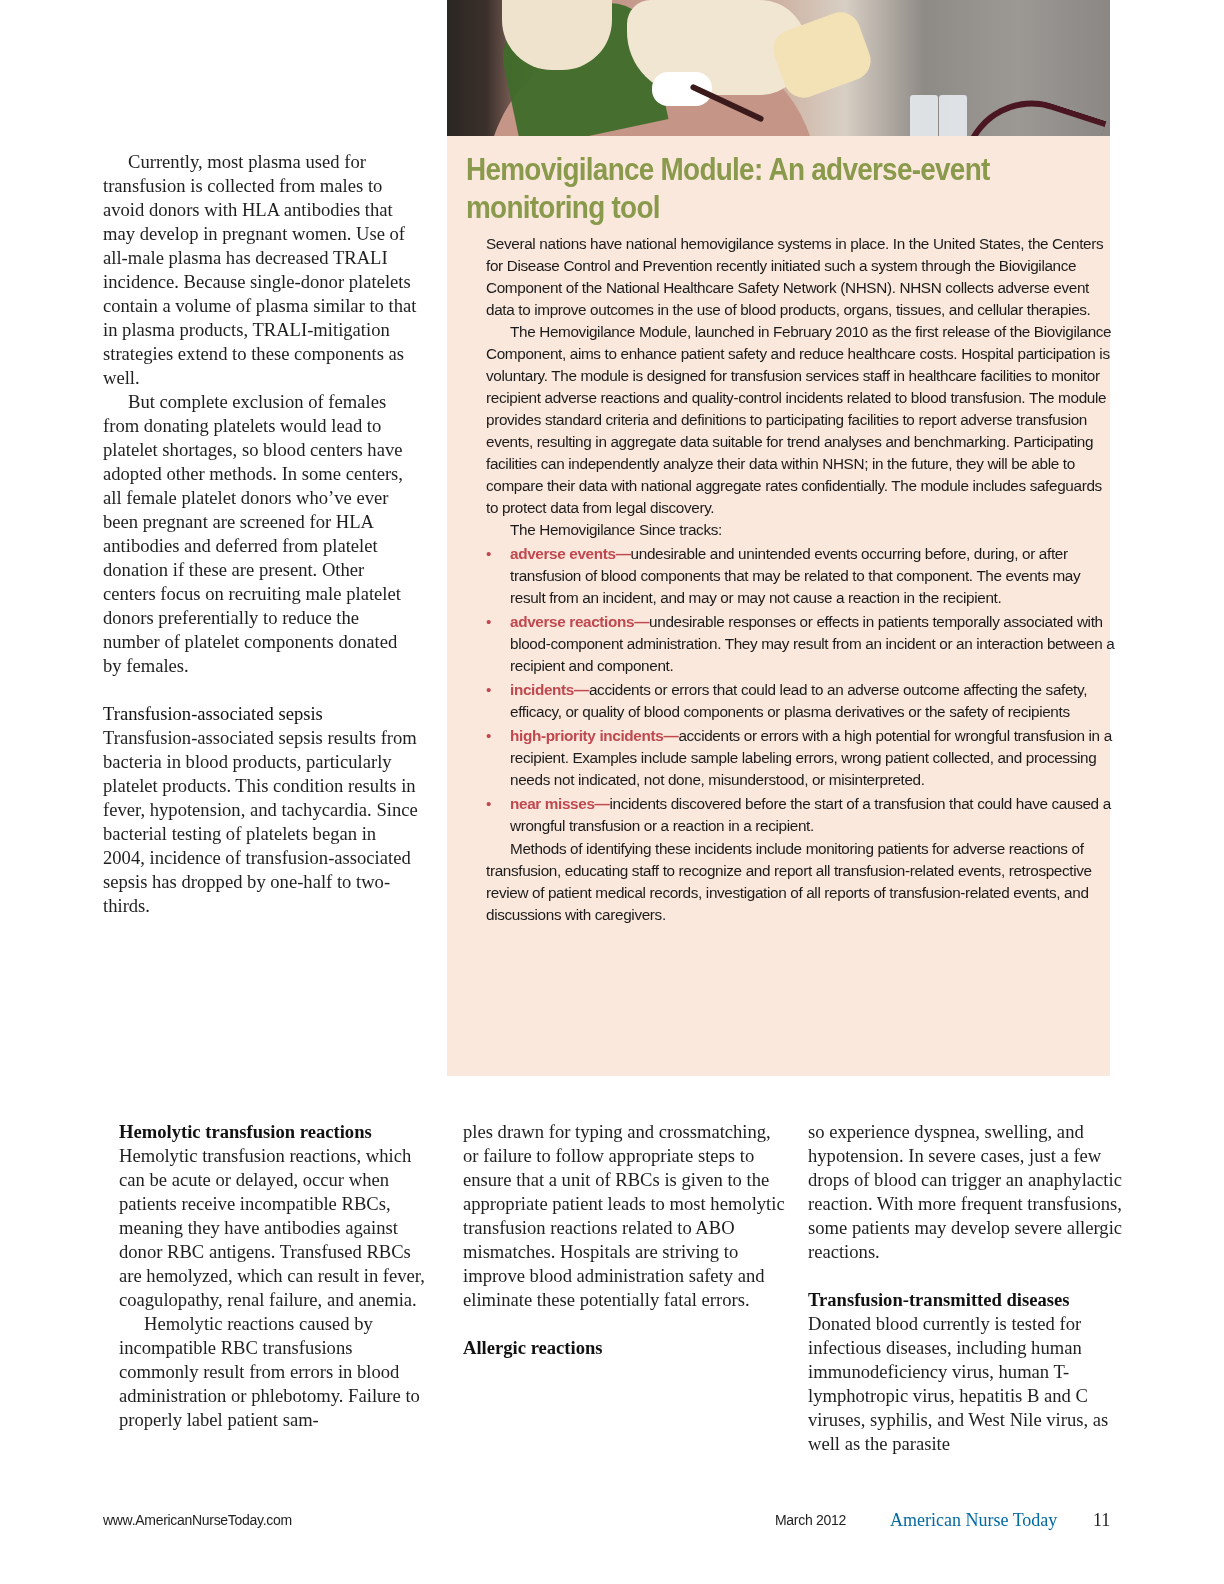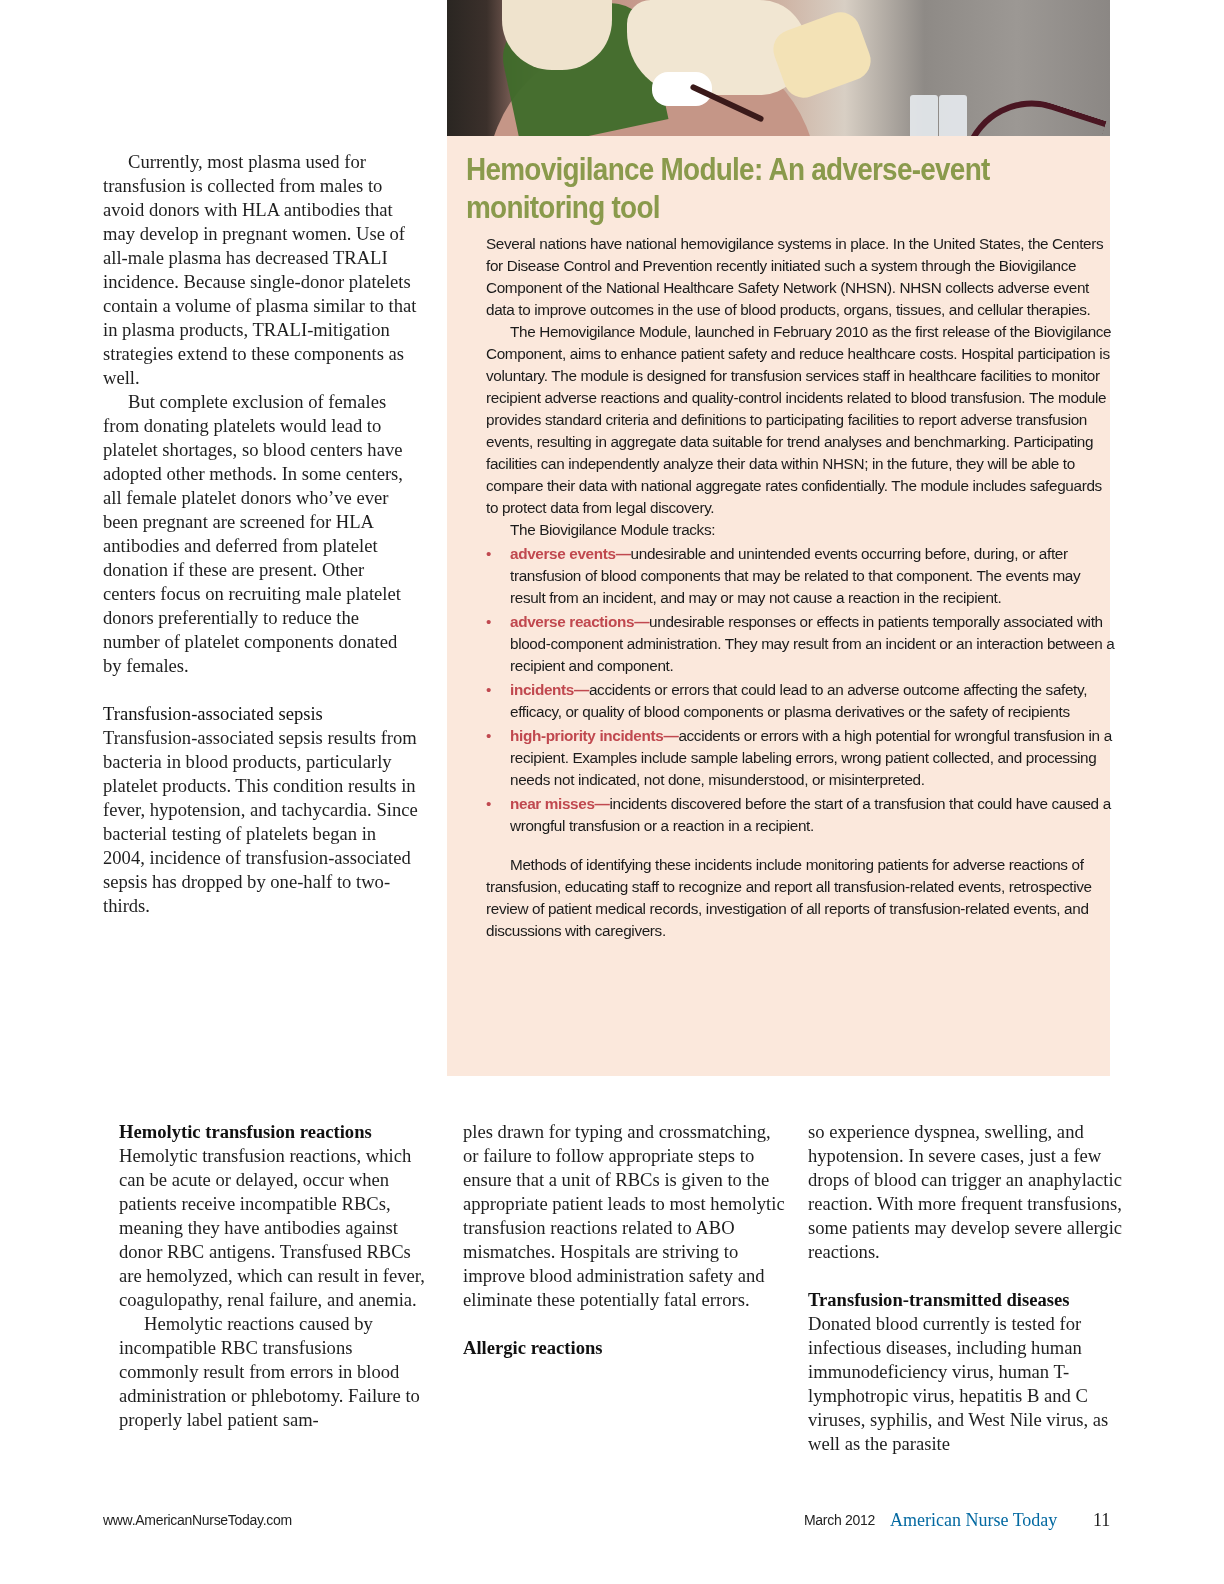--- a/index.html
+++ b/index.html
@@ -46,38 +46,38 @@
     position: absolute; left: 486px; top: 233px; width: 630px;
     font-family: "Liberation Sans", "DejaVu Sans", sans-serif;
     font-size: 15.3px; line-height: 22px; color: #1b1b1b; letter-spacing: -0.35px;
   }
   .box-body p { margin: 0; }
   .box-body p.indent { text-indent: 24px; }
   .box-body ul { list-style: none; margin: 0; padding: 0; }
   .box-body li { position: relative; padding-left: 24px; margin-top: 2px; }
   .box-body li .bullet { position: absolute; left: 0; top: 0; color: #c0484f; }
   .box-body li .term { color: #c0484f; font-weight: bold; }
-  .box-body p.methods { margin-top: 17px; text-indent: 24px; }
+  .box-body p.methods { margin-top: 1px; text-indent: 24px; }
 
   
   .col {
     position: absolute; top: 1120px; font-size: 18.6px; line-height: 24px; margin-left: 16px;
   }
   .col p { margin: 0; }
   .col p.indent { text-indent: 25px; }
   .col h3 { margin: 0; font-size: 18.6px; font-weight: bold; line-height: 24px; color: #111; }
   .col h3.gap { margin-top: 24px; }
   .col1 { left: 103px; width: 316px; }
   .col2 { left: 447px; width: 322px; }
   .col3 { left: 792px; width: 320px; }
 
   
   .footer { position: absolute; top: 1512px; left: 103px; width: 1008px; height: 24px; }
   .footer .url { position: absolute; left: 0; top: 0; font-family: "Liberation Sans", "DejaVu Sans", sans-serif; font-size: 14px; color: #222; letter-spacing: -0.3px; }
-  .footer .date { position: absolute; left: 701px; top: 0; font-family: "Liberation Sans", "DejaVu Sans", sans-serif; font-size: 14px; color: #222; letter-spacing: -0.3px; }
+  .footer .date { position: absolute; left: 672px; top: 0; font-family: "Liberation Sans", "DejaVu Sans", sans-serif; font-size: 14px; color: #222; letter-spacing: -0.3px; }
   .footer .mag { position: absolute; left: 787px; top: -2px; font-family: "Liberation Serif", "DejaVu Serif", serif; font-size: 18px; color: #0369a1; }
   .footer .page { position: absolute; left: 990px; top: -2px; font-family: "Liberation Serif", "DejaVu Serif", serif; font-size: 18px; color: #222; }
 </style>
 </head>
 <body>
 
 <div class="col-left-top serif">
   <p class="indent">Currently, most plasma used for transfusion is collected from males to avoid donors with HLA antibodies that may develop in pregnant women. Use of all-male plasma has decreased TRALI incidence. Because single-donor platelets contain a volume of plasma similar to that in plasma products, TRALI-mitigation strategies extend to these components as well.</p>
   <p class="indent">But complete exclusion of females from donating platelets would lead to platelet shortages, so blood centers have adopted other methods. In some centers, all female platelet donors who’ve ever been pregnant are screened for HLA antibodies and deferred from platelet donation if these are present. Other centers focus on recruiting male platelet donors preferentially to reduce the number of platelet components donated by females.</p>
   <h3>Transfusion-associated sepsis</h3>
@@ -95,21 +95,21 @@
   <div class="vial1"></div>
   <div class="vial2"></div>
   <div class="bloodline"></div>
 </div>
 
 <div class="box"></div>
 <h2 class="box-title">Hemovigilance Module: An adverse-event monitoring tool</h2>
 <div class="box-body">
   <p>Several nations have national hemovigilance systems in place. In the United States, the Centers for Disease Control and Prevention recently initiated such a system through the Biovigilance Component of the National Healthcare Safety Network (NHSN). NHSN collects adverse event data to improve outcomes in the use of blood products, organs, tissues, and cellular therapies.</p>
   <p class="indent">The Hemovigilance Module, launched in February 2010 as the first release of the Biovigilance Component, aims to enhance patient safety and reduce healthcare costs. Hospital participation is voluntary. The module is designed for transfusion services staff in healthcare facilities to monitor recipient adverse reactions and quality-control incidents related to blood transfusion. The module provides standard criteria and definitions to participating facilities to report adverse transfusion events, resulting in aggregate data suitable for trend analyses and benchmarking. Participating facilities can independently analyze their data within NHSN; in the future, they will be able to compare their data with national aggregate rates confidentially. The module includes safeguards to protect data from legal discovery.</p>
-  <p class="indent">The Biovigilance Module tracks:</p>
+  <p class="indent">The Hemovigilance Since tracks:</p>
   <ul>
     <li>
       <span class="bullet">•</span><span class="term">adverse events—</span><span>undesirable and unintended events occurring before, during, or after transfusion of blood components that may be related to that component. The events may result from an incident, and may or may not cause a reaction in the recipient.</span>
     </li>
     <li>
       <span class="bullet">•</span><span class="term">adverse reactions—</span><span>undesirable responses or effects in patients temporally associated with blood-component administration. They may result from an incident or an interaction between a recipient and component.</span>
     </li>
     <li>
       <span class="bullet">•</span><span class="term">incidents—</span><span>accidents or errors that could lead to an adverse outcome affecting the safety, efficacy, or quality of blood components or plasma derivatives or the safety of recipients</span>
     </li>

